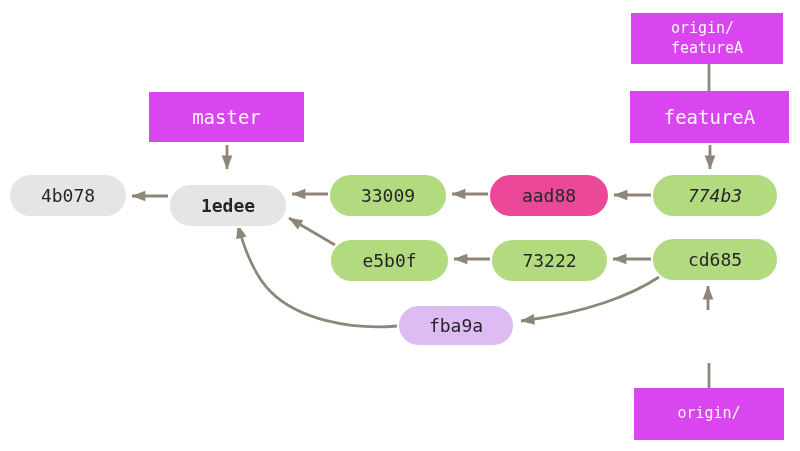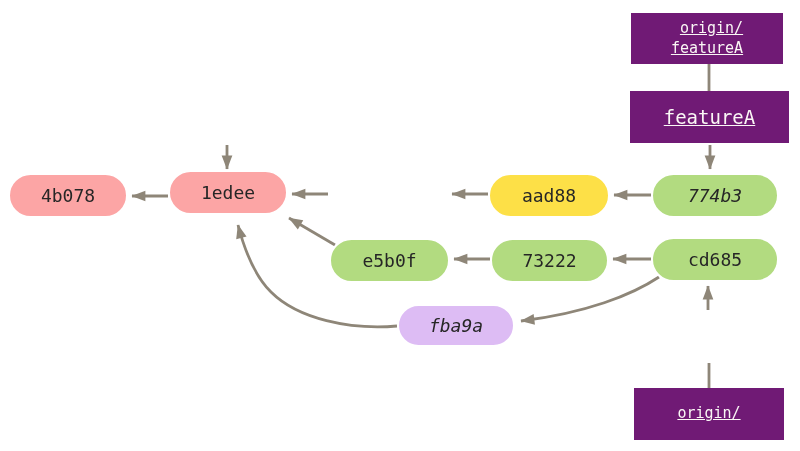--- a/index.html
+++ b/index.html
@@ -14,27 +14,27 @@
   .node{
     position:absolute;z-index:2;
     display:flex;align-items:center;justify-content:center;
     box-sizing:border-box;
   }
   .commit{
     height:45px;border-radius:23px;
     color:#262626;font-size:18px;
     border:2px solid #ffffff;
   }
-  .commit.gray{background:#fca5a5;}
+  .commit.gray{background:#e5e5e5;}
   .commit.green{background:#b2db80;}
-  .commit.orange{background:#fde047;}
+  .commit.orange{background:#ec4899;}
   .commit.purple{background:#ddbcf4;}
   .ref{
-    background:#701a75;color:#faf7f5;
-    font-size:19px;text-align:right;text-decoration:underline;
+    background:#d946ef;color:#faf7f5;
+    font-size:19px;text-align:left;
   }
   .ref.twoline{font-size:15px;line-height:1.3;}
   .ref .lines{display:block;}
 </style>
 </head>
 <body>
 
 <div class="stage">
 
   <svg class="edges" width="800" height="451" viewBox="0 0 800 451">
@@ -57,42 +57,48 @@
       <path d="M490,259 L454,259" marker-end="url(#arrow)"></path>
       <path d="M335,245 L289,218" marker-end="url(#arrow)"></path>
       <path d="M397,326 C350,330 298,319 271,292 C254,275 244,248 238,225" marker-end="url(#arrow)"></path>
       <path d="M659,277 C632,295 586,313 521,321" marker-end="url(#arrow)"></path>
     </g>
   </svg>
 
   <div class="node commit gray" style="left:8px;   top:173px; width:120px;">
       <span>4b078</span>
     </div>
-  <div class="node commit gray" style="left:168px; top:170px; width:120px;">
+  <div class="node commit gray" style="left:168px; top:183px; width:120px;font-weight:bold;">
       <span>1edee</span>
+    </div>
+  <div class="node commit green" style="left:328px; top:173px; width:120px;">
+      <span>33009</span>
     </div>
   <div class="node commit orange" style="left:488px; top:173px; width:122px;">
       <span>aad88</span>
     </div>
   <div class="node commit green" style="left:651px; top:173px; width:128px;font-style:italic;">
       <span>774b3</span>
     </div>
   <div class="node commit green" style="left:329px; top:238px; width:121px;text-align:center;">
       <span>e5b0f</span>
     </div>
   <div class="node commit green" style="left:490px; top:238px; width:119px;">
       <span>73222</span>
     </div>
   <div class="node commit green" style="left:651px; top:237px; width:128px;align-items:center;">
       <span>cd685</span>
     </div>
-  <div class="node commit purple" style="left:397px; top:304px; width:118px; height:43px;font-style:italic;">
+  <div class="node commit purple" style="left:397px; top:304px; width:118px; height:43px;">
       <span>fba9a</span>
     </div>
 
+  <div class="node ref" style="left:149px; top:92px; width:155px; height:50px;">
+    <span>master</span>
+  </div>
 
   <div class="node ref twoline" style="left:631px; top:13px; width:152px; height:51px;">
     <span>
         <span class="lines">origin/</span>
         <span class="lines">featureA</span>
       </span>
   </div>
 
   <div class="node ref" style="left:630px; top:91px; width:159px; height:52px;">
     <span>featureA</span>

